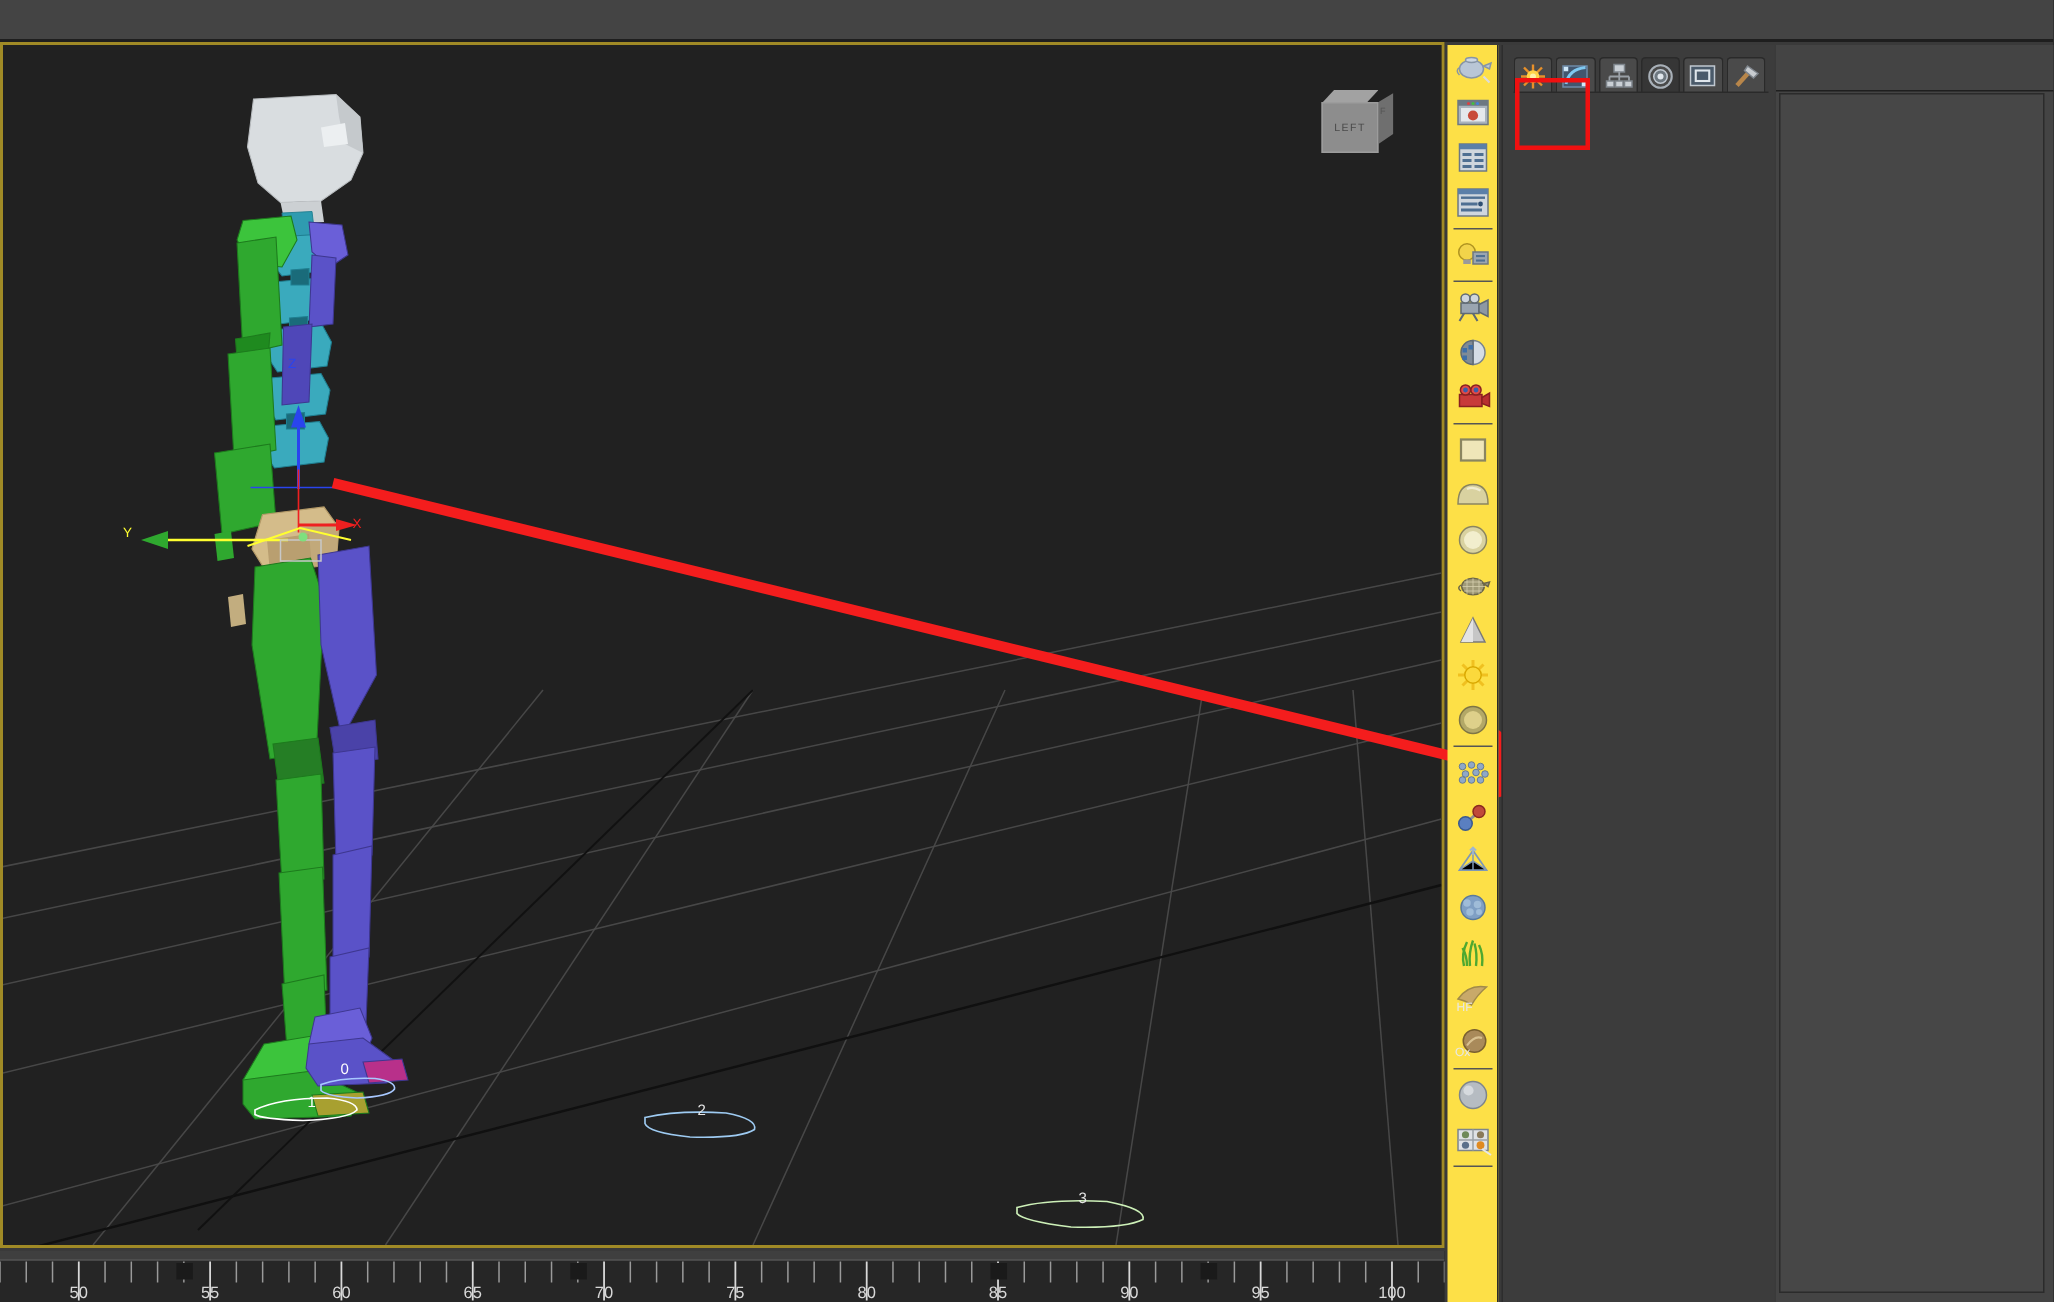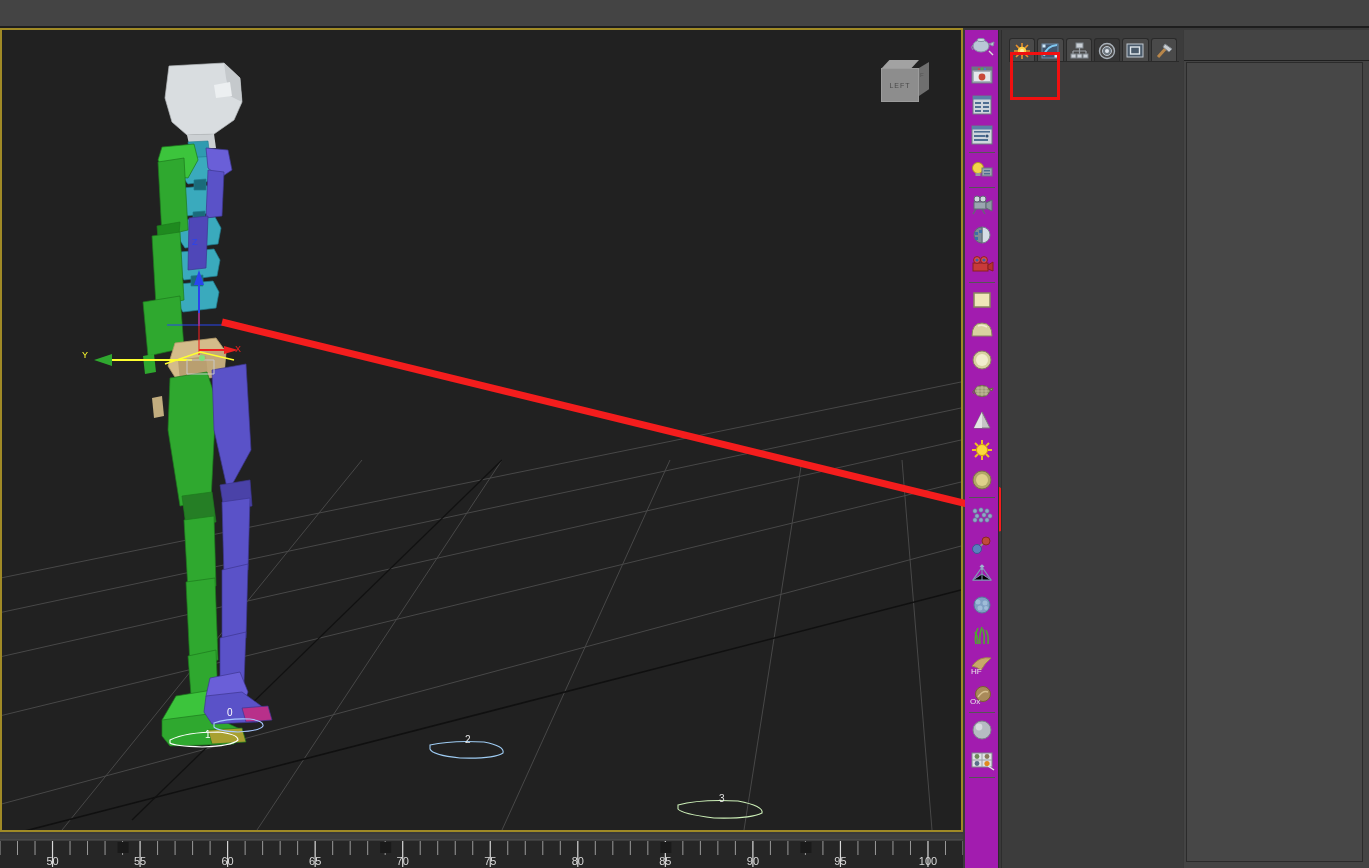--- a/index.html
+++ b/index.html
@@ -51,21 +51,21 @@
   
   .timeline{
     position:absolute; left:0; top:834px; width:963px; height:34px;
     background:#262626;
   }
   .tl-svg{ position:absolute; left:0; top:0; }
 
   
   .vbar{
     position:absolute; left:965px; top:30px; width:34px; height:838px;
-    background:#a21caf;
+    background:#fde047;
   }
   .vbtn{
     width:32px; height:30px; margin:0 auto;
     display:flex; align-items:center; justify-content:center;
     position:relative;
   }
   .vbtn svg{ display:block; }
   .vsep{ width:26px; height:1px; background:#555; margin:2px auto; }
   .vbar-rule{ position:absolute; right:0; top:0; width:1px; height:838px; background:#2a2a2a; }
 

